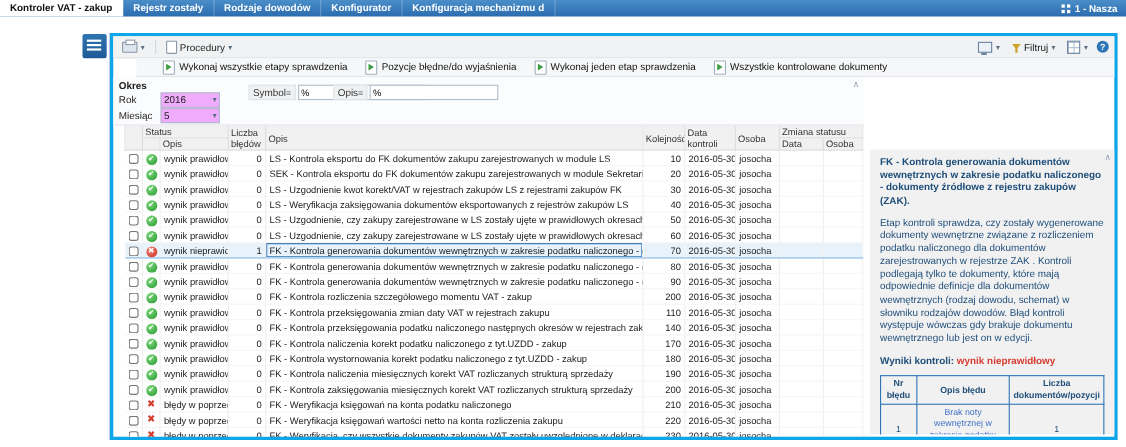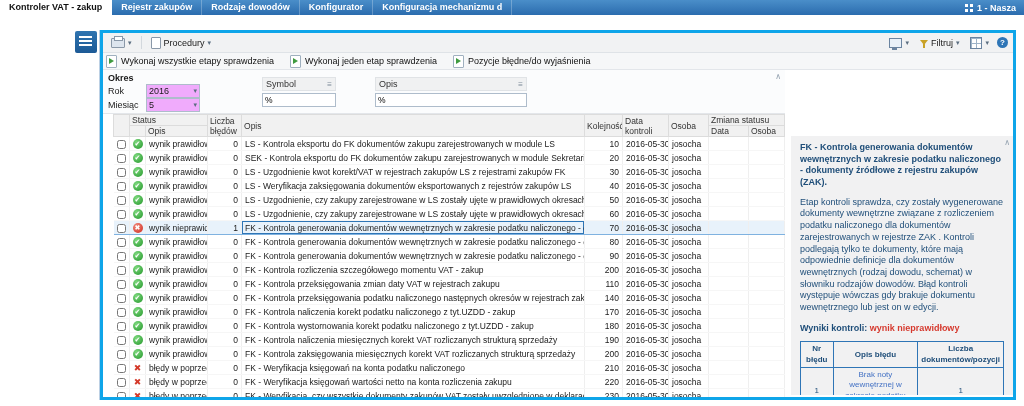--- a/index.html
+++ b/index.html
@@ -43,42 +43,42 @@
     border-top:5px solid #c9a227;position:relative;}
   .funnel::after{content:"";position:absolute;left:-1px;top:-1px;width:2px;height:4px;background:#c9a227;}
   .grid-ico2{width:10px;height:10px;border:1px solid #6b84a0;background:
     linear-gradient(#9fb4c8 1px,transparent 1px),linear-gradient(90deg,#9fb4c8 1px,transparent 1px),#fff;
     background-size:5px 5px;}
   .help{width:11px;height:11px;border-radius:50%;background:#2e75b6;color:#fff;font-weight:700;
     font-size:8px;line-height:11px;text-align:center;cursor:pointer;}
 
   
   .actionbar{height:16px;background:#f6f7f8;border-bottom:1px solid #e3e6ea;display:flex;align-items:center;
-    gap:16px;padding:0 3px;flex:0 0 auto;}
+    gap:16px;padding:0 24px;flex:0 0 auto;margin-left:21px;}
   .action{display:flex;align-items:center;gap:4px;cursor:pointer;color:#111;}
   .runico{width:9px;height:11px;background:#fff;border:1px solid #9fb0bf;border-radius:1px;position:relative;}
   .runico::after{content:"";position:absolute;left:2px;top:2px;width:0;height:0;
     border-left:5px solid #3f9b3f;border-top:3px solid transparent;border-bottom:3px solid transparent;}
 
   
   .body-row{flex:1;display:flex;min-height:0;}
   .left-col{width:682px;flex:0 0 682px;display:flex;flex-direction:column;min-height:0;}
   .right-col{flex:1;position:relative;}
 
   
   .filterbar{height:44px;flex:0 0 44px;border-bottom:1px solid #e3e6ea;background:#fbfcfd;position:relative;
     display:flex;gap:12px;padding:2px 5px;box-sizing:border-box;}
   .okres-group{width:106px;}
   .okres-title{font-weight:700;height:12px;line-height:12px;}
   .frow{display:flex;align-items:center;gap:4px;height:14px;}
   .frow .flabel{width:34px;}
   .combo{width:48px;height:12px;border:1px solid #aebccb;background:#f0abfc;display:flex;align-items:center;
     justify-content:space-between;padding:0 2px;cursor:pointer;}
   .symbol-opis{display:flex;gap:3px;padding-top:5px;}
-  .fcol{display:flex;flex-direction:column;gap:2px;margin-left:36px;}
+  .fcol{display:flex;flex-direction:row;gap:2px;}
   .fcol.symbol{width:74px;}
   .fcol.opis{width:152px;}
   .fcol-head{height:12px;background:#f0f1f2;border:1px solid #e0e3e6;display:flex;align-items:center;
     justify-content:space-between;padding:0 3px;color:#333;}
   .op-ico{color:#7d8b99;font-size:8px;}
   .filter-input{height:12px;border:1px solid #aebccb;font-size:8.5px;padding:0 2px;font-family:inherit;box-sizing:content-box;}
   .collapse-ico{position:absolute;right:4px;top:2px;color:#93a1af;font-size:8px;cursor:pointer;}
 
   
   .table-wrap{flex:1;overflow:hidden;margin-left:10px;}
@@ -113,21 +113,21 @@
   .err-table th{color:#1f4e79;font-weight:700;}
   .err-desc{color:#4472c4;}
 </style>
 </head>
 <body>
 
 <div class="screen">
 
   <div class="tabbar">
     <div class="tab active">Kontroler VAT - zakup</div>
-    <div class="tab">Rejestr zakupów</div>
+    <div class="tab">Rejestr zostały</div>
     <div class="tab">Rodzaje dowodów</div>
     <div class="tab">Konfigurator</div>
     <div class="tab">Konfiguracja mechanizmu d</div>
     <div class="tab-right">
       <span class="grid4"></span>
       <span>1 - Nasza</span>
     </div>
   </div>
 
   <div class="nav-strip">
@@ -167,25 +167,29 @@
       </span>
     </div>
 
     <div class="actionbar">
       <span class="action">
         <span class="runico"></span>
         <span>Wykonaj wszystkie etapy sprawdzenia</span>
       </span>
       <span class="action">
         <span class="runico"></span>
-        <span>Wykonaj jeden etap sprawdzenia</span>
+        <span>Pozycje błędne/do wyjaśnienia</span>
       </span>
       <span class="action">
         <span class="runico"></span>
-        <span>Pozycje błędne/do wyjaśnienia</span>
+        <span>Wykonaj jeden etap sprawdzenia</span>
+      </span>
+      <span class="action">
+        <span class="runico"></span>
+        <span>Wszystkie kontrolowane dokumenty</span>
       </span>
     </div>
 
     <div class="body-row">
       <div class="left-col">
 
         <div class="filterbar">
           <div class="okres-group">
             <div class="okres-title">Okres</div>
             <div class="frow">

